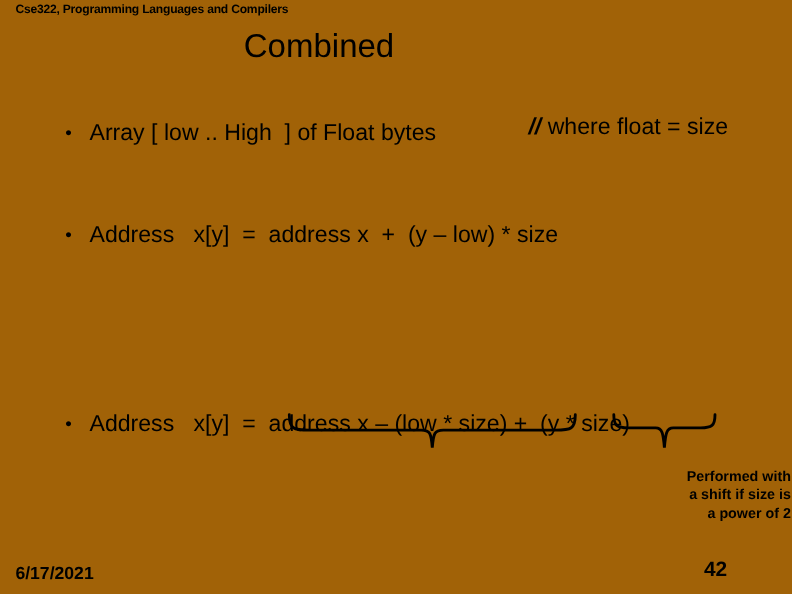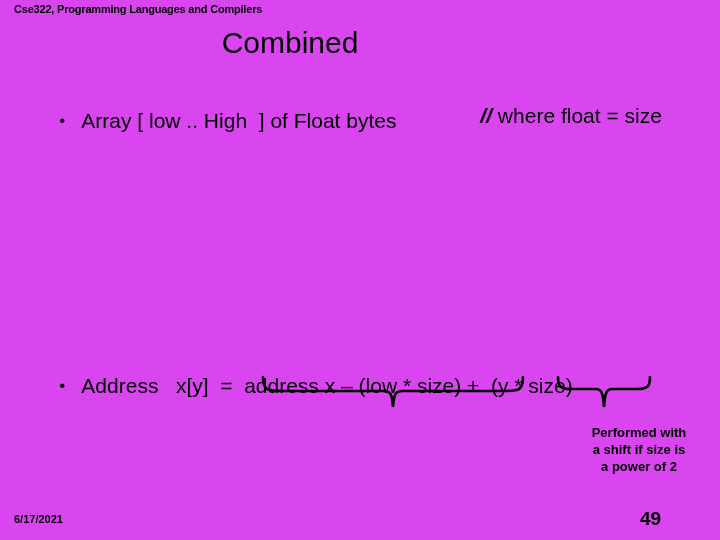--- a/index.html
+++ b/index.html
@@ -9,21 +9,21 @@
   }
   body {
     font-family: "Liberation Sans", sans-serif;
     color: #000000;
   }
   #slide {
     position: relative;
     width: 720px;
     height: 540px;
     overflow: hidden;
-    background: #d946ef;
+    background: #a16207;
   }
 
   
   #header {
     position: absolute;
     left: 14px;
     top: 3px;
     font-size: 11px;
     font-weight: bold;
     letter-spacing: -0.2px;
@@ -92,28 +92,28 @@
 
   
   .caption {
     position: absolute;
     font-size: 13px;
     font-weight: bold;
     line-height: 17px;
     white-space: pre-line;
   }
   #caption-left  { left: 290px; top: 441px; text-align: center; width: 180px; }
-  #caption-right { left: 559px; top: 424px; text-align: center; width: 160px; }
+  #caption-right { left: 559px; top: 424px; text-align: right; width: 160px; }
 
   
   #footer-date {
     position: absolute;
     left: 14px;
     top: 513px;
-    font-size: 11px;
+    font-size: 16px;
     font-weight: bold;
   }
   #footer-page {
     position: absolute;
     left: 640px;
     top: 508px;
     font-size: 19px;
     font-weight: bold;
   }
 </style>
@@ -127,20 +127,23 @@
   <div id="title">Combined</div>
 
   <div class="bullet-row" id="row-array">
     <span class="dot">•</span><span class="btext">Array [ low .. High  ] of Float bytes</span>
   </div>
 
   <div id="comment">
     <span class="slashes">//</span><span> </span><span>where float = size</span>
   </div>
 
+  <div class="bullet-row" id="row-addr1">
+    <span class="dot">•</span><span class="btext">Address   x[y]  =  address x  +  (y – low) * size</span>
+  </div>
 
 
 
   <div class="bullet-row" id="row-addr3">
     <span class="dot">•</span><span class="btext">Address   x[y]  =  address x – (low * size) +  (y * size)</span>
   </div>
 
   <svg class="brace" id="brace-left" width="268" height="34" viewBox="0 0 268 34">
     <path d="M 4 1 C 4 14, 8 15, 22 15 L 124 15 C 132 15, 133 18, 134 31
              C 135 18, 136 15, 144 15 L 246 15 C 260 15, 264 14, 264 1" fill="none" stroke="#000000" stroke-width="2.6" stroke-linecap="round"></path>
@@ -151,15 +154,15 @@
              C 51 18, 52 13, 58 13 L 83 13 C 93 13, 96 11, 96 1" fill="none" stroke="#000000" stroke-width="2.6" stroke-linecap="round"></path>
   </svg>
 
 
   <div class="caption" id="caption-right">Performed with
 a shift if size is
 a power of 2</div>
 
   <div id="footer-date">6/17/2021</div>
 
-  <div id="footer-page">49</div>
+  <div id="footer-page">42</div>
 
 </div>
 
 </body></html>

